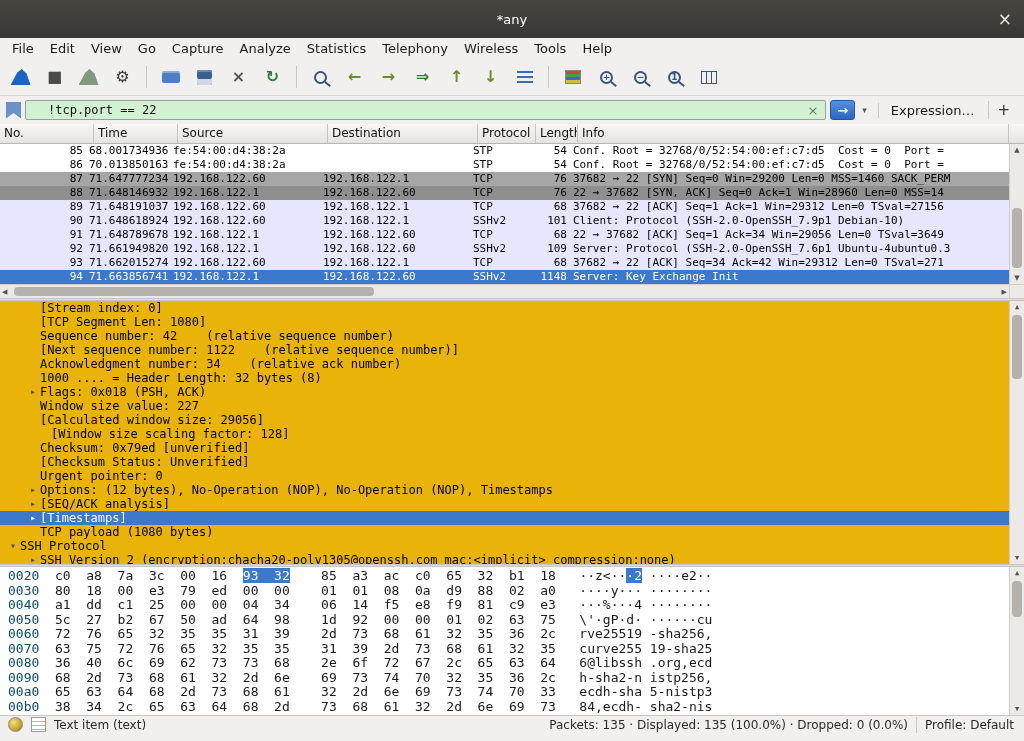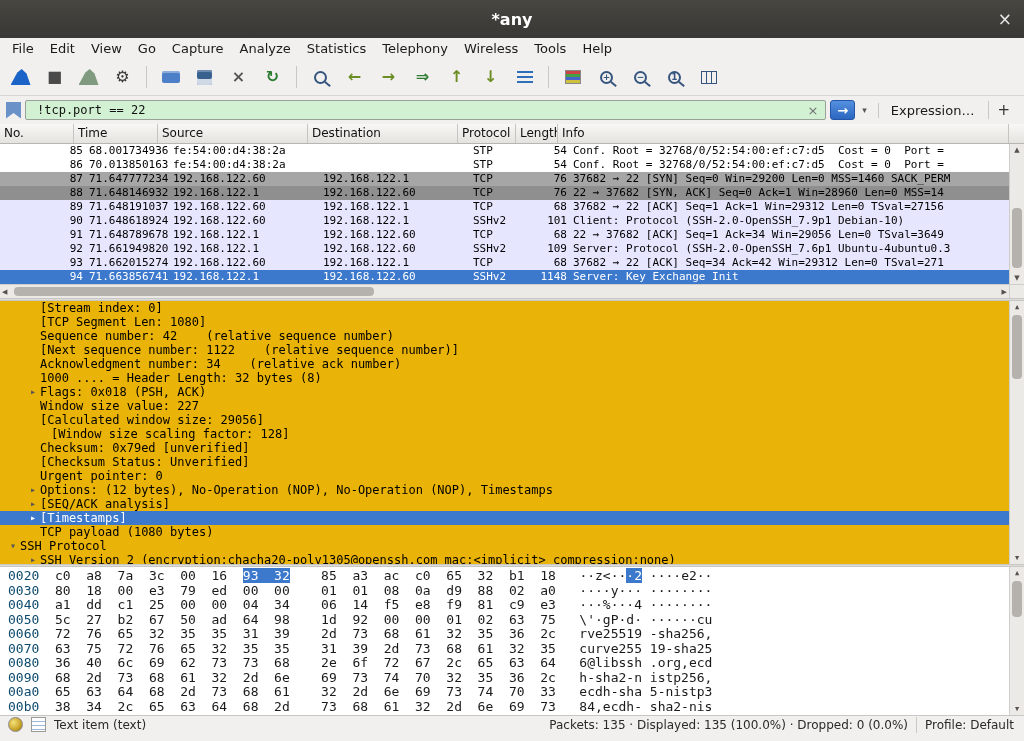--- a/index.html
+++ b/index.html
@@ -2,21 +2,21 @@
 <html><head>
 <meta charset="utf-8">
 <style>
   * { box-sizing: border-box; margin: 0; padding: 0; }
   html,body { width:1024px; height:741px; overflow:hidden; }
   body { font-family:"DejaVu Sans", sans-serif; background:#f1f0ee; }
   .window { width:1024px; height:741px; display:flex; flex-direction:column; overflow:hidden; }
 
   
   .titlebar { height:38px; background:linear-gradient(#474641,#383733); display:flex; align-items:center; justify-content:center; position:relative; flex-shrink:0; }
-  .title { color:#ffffff; font-weight:bold; font-size:16px; }
+  .title { color:#ffffff; font-weight:normal; font-size:13px; }
   .closebtn { position:absolute; right:12px; top:50%; transform:translateY(-50%); color:#e6e6e6; font-size:17px; line-height:1; cursor:default; }
 
   
   .menubar { height:21px; display:flex; align-items:center; padding-left:4px; font-size:13px; color:#1a1a1a; flex-shrink:0; }
   .mitem { padding:2px 8px; }
 
   
   .toolbar { height:37px; display:flex; align-items:center; padding-left:6px; gap:5px; border-bottom:1px solid #d8d6d2; flex-shrink:0; }
   .tbtn { width:29px; height:28px; display:flex; align-items:center; justify-content:center; border-radius:3px; }
   .tsep { width:1px; height:22px; background:#c9c7c3; margin:0 4px; }
@@ -27,21 +27,21 @@
   .ic-mag { width:13px; height:13px; border:2px solid #36557e; border-radius:50%; position:relative; display:flex; align-items:center; justify-content:center; font-size:9px; font-weight:bold; color:#36557e; }
   .ic-mag::after { content:""; position:absolute; width:7px; height:2px; background:#36557e; right:-6px; bottom:-3px; transform:rotate(40deg); }
   .ic-colorize { width:16px; height:14px; border:1px solid #888; background:linear-gradient(180deg,#cc4444 0 3px,#44a044 3px 6px,#4466cc 6px 9px,#d0c040 9px 12px,#cc4444 12px 14px); }
   .ic-columns { width:16px; height:13px; border:1px solid #36557e; background:linear-gradient(90deg, transparent 0 4px, #36557e 4px 5px, transparent 5px 9px, #36557e 9px 10px, transparent 10px 14px); }
   .ic-autoscroll { width:16px; height:12px; background:repeating-linear-gradient(180deg,#2f6fb8 0 2px, transparent 2px 5px); }
 
   
   .filterbar { height:28px; display:flex; align-items:center; padding:0 6px; gap:4px; flex-shrink:0; }
   .fbookmark { width:15px; height:17px; background:#6a92c8; clip-path:polygon(0 0,100% 0,100% 100%,50% 68%,0 100%); flex-shrink:0; }
   .finput-wrap { flex:1; height:20px; background:#d2f0d2; border:1px solid #98a098; border-radius:2px; display:flex; align-items:center; }
-  .finput { flex:1; min-width:0; background:transparent; border:none; outline:none; font-family:"DejaVu Sans Mono", monospace; font-size:12px; padding-left:11px; color:#111; }
+  .finput { flex:1; min-width:0; background:transparent; border:none; outline:none; font-family:"DejaVu Sans Mono", monospace; font-size:12px; padding-left:22px; color:#111; }
   .fclear { color:#707070; font-size:13px; padding:0 7px; }
   .fapply { width:25px; height:20px; background:linear-gradient(#5590e0,#2b66c0); border:1px solid #2255a8; border-radius:3px; color:#fff; display:flex; align-items:center; justify-content:center; font-size:13px; font-weight:bold; }
   .fdrop { color:#555; font-size:9px; padding:0 3px; }
   .fexpr { font-size:13px; color:#1a1a1a; padding:0 10px 0 12px; border-left:1px solid #c9c7c3; margin-left:4px; white-space:nowrap; }
   .fplus { font-size:15px; color:#333; padding:0 8px 0 8px; border-left:1px solid #c9c7c3; }
 
   
   .plist { height:174px; position:relative; flex-shrink:0; background:#fff; }
   .phead { height:20px; display:flex; background:linear-gradient(#f8f7f5,#e5e3df); border-bottom:1px solid #b8b6b2; font-size:12px; color:#111; padding-right:15px; }
   .hcell { border-right:1px solid #c6c4c0; padding:2px 4px; overflow:hidden; white-space:nowrap; flex-shrink:0; }
@@ -191,21 +191,21 @@
       <span class="fclear">×</span>
     </div>
     <span class="fapply">→</span>
     <span class="fdrop">▾</span>
     <span class="fexpr">Expression…</span>
     <span class="fplus">+</span>
   </div>
 
   <div class="plist">
     <div class="phead" id="phead">
-        <span class="hcell" style="width: 74px;">No.</span>
+        <span class="hcell" style="width: 94px;">No.</span>
         <span class="hcell" style="width: 84px;">Time</span>
         <span class="hcell" style="width: 150px;">Source</span>
         <span class="hcell" style="width: 150px;">Destination</span>
         <span class="hcell" style="width: 58px;">Protocol</span>
         <span class="hcell" style="width: 42px;">Length</span>
         <span class="hcell" style="flex: 1 1 0%;">Info</span>
       </div>
     <div class="pbody" id="pbody">
         <div class="prow c-stp">
           <span class="pcell p-no" style="width: 86px;">85</span>

